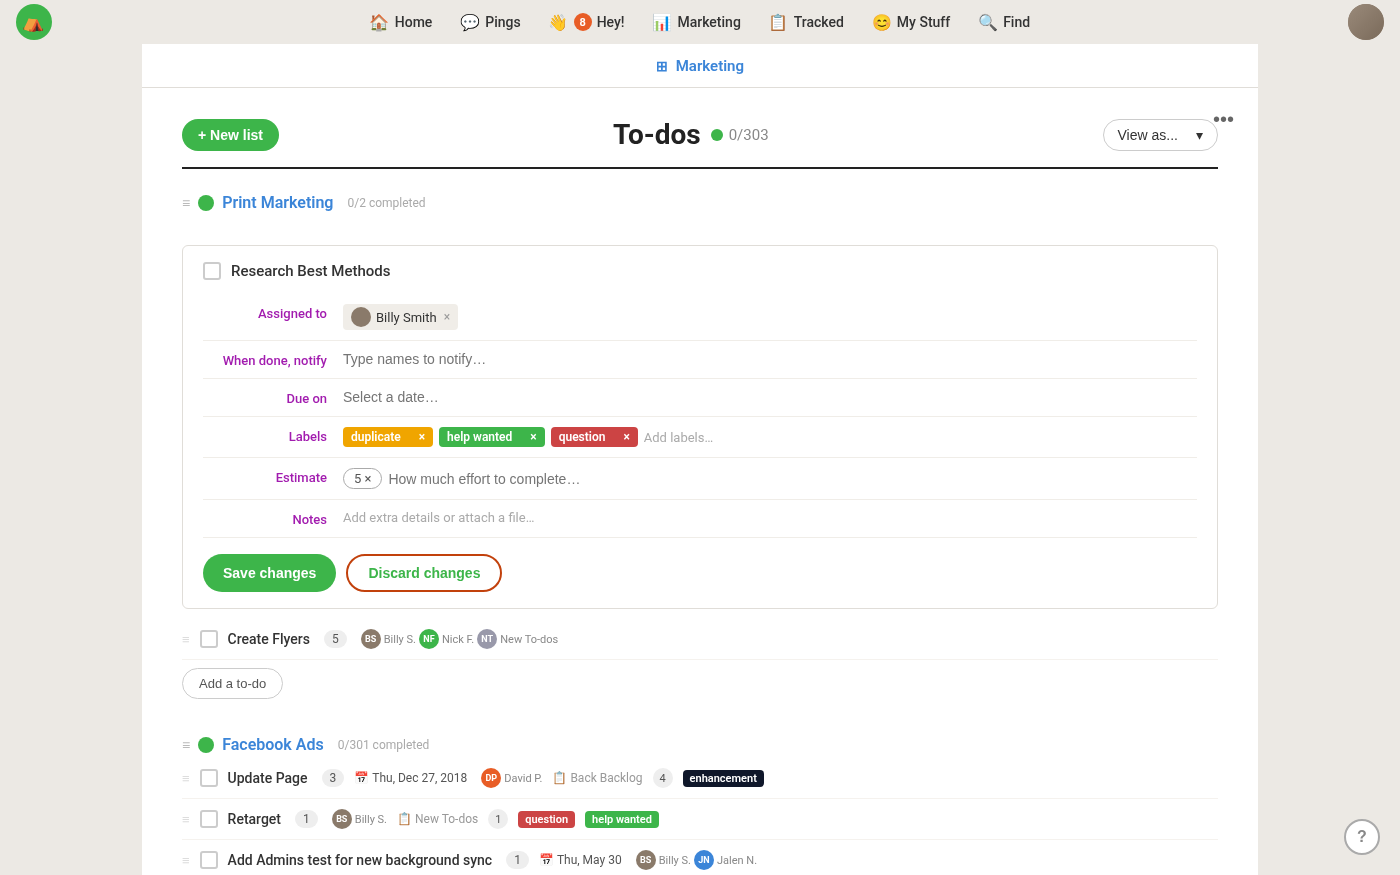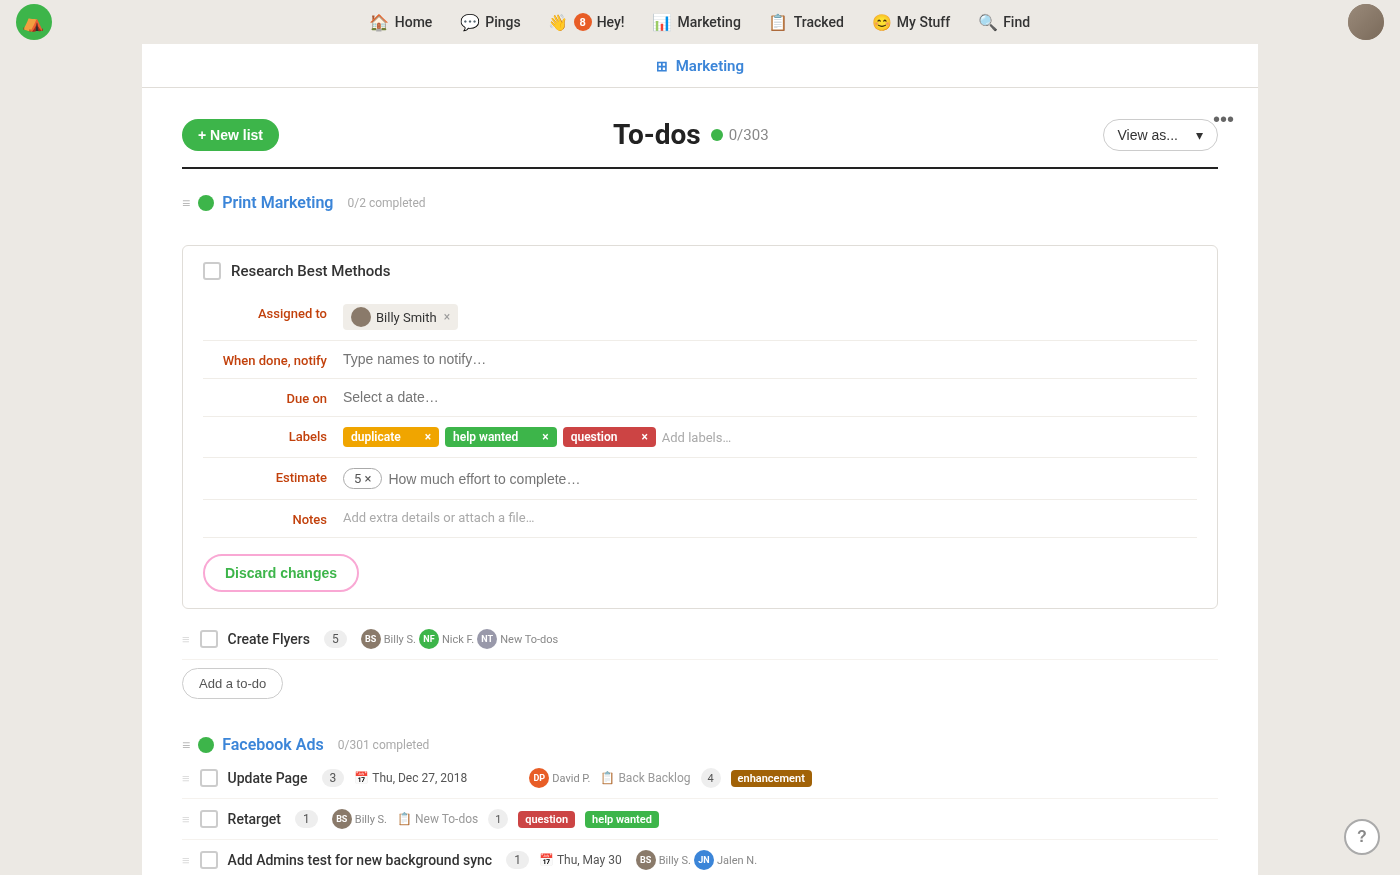--- a/index.html
+++ b/index.html
@@ -242,21 +242,21 @@
     .form-field {
       display: flex;
       align-items: flex-start;
       gap: 0;
       padding: 10px 0;
       border-bottom: 1px solid #f0ede8;
     }
     .form-field:last-of-type { border-bottom: none; }
     .field-label {
       font-size: 13px;
-      color: #c2410c;
+      color: #a21caf;
       font-weight: 500;
       min-width: 140px;
       text-align: right;
       padding-right: 16px;
       padding-top: 2px;
     }
     .field-value {
       flex: 1;
       display: flex;
       align-items: center;
@@ -296,21 +296,21 @@
 
     
     .label-tag {
       border-radius: 4px;
       padding: 3px 8px;
       font-size: 12px;
       font-weight: 600;
       color: white;
       display: flex;
       align-items: center;
-      gap: 22px;
+      gap: 16px;
     }
     .label-duplicate { background: #f0a500; }
     .label-help { background: #3db54a; }
     .label-question { background: #c44; }
     .add-labels-text { color: #aaa; font-size: 13px; cursor: pointer; }
 
     
     .estimate-tag {
       border: 1.5px solid #aaa;
       border-radius: 20px;
@@ -338,21 +338,21 @@
       border: none;
       border-radius: 20px;
       padding: 9px 20px;
       font-size: 14px;
       font-weight: 600;
       cursor: pointer;
     }
     .discard-btn {
       background: white;
       color: #3db54a;
-      border: 2px solid #f9a8d4;
+      border: 2px solid #c2410c;
       border-radius: 20px;
       padding: 9px 20px;
       font-size: 14px;
       font-weight: 600;
       cursor: pointer;
     }
 
     
     .todo-item-simple {
       display: flex;
@@ -379,21 +379,21 @@
       font-size: 9px;
       display: flex;
       align-items: center;
       justify-content: center;
       color: white;
       font-weight: bold;
     }
     .av-brown { background: #8a7a6a; }
     .av-green { background: #3db54a; }
     .av-gray { background: #9999aa; }
-    .av-orange { background: #e85d26; margin-left: 48px; }
+    .av-orange { background: #e85d26; }
     .av-blue { background: #3b85d8; }
     .todo-location { font-size: 12px; color: #999; display: flex; align-items: center; gap: 3px; }
     .todo-number-badge {
       background: #eee;
       border-radius: 50%;
       width: 20px;
       height: 20px;
       display: flex;
       align-items: center;
       justify-content: center;
@@ -414,21 +414,21 @@
     }
 
     
     .small-label {
       border-radius: 4px;
       padding: 2px 7px;
       font-size: 11px;
       font-weight: 600;
       color: white;
     }
-    .sl-enhancement { background: #a16207; }
+    .sl-enhancement { background: #0f172a; }
     .sl-question { background: #c44; }
     .sl-help { background: #3db54a; }
 
     
     .help-btn {
       position: fixed;
       bottom: 20px;
       right: 20px;
       width: 36px;
       height: 36px;
@@ -609,20 +609,21 @@
         </div>
 
         <div class="form-field">
           <span class="field-label">Notes</span>
           <div class="field-value">
             <span class="notes-placeholder">Add extra details or attach a file…</span>
           </div>
         </div>
 
         <div class="action-buttons">
+          <button class="save-btn">Save changes</button>
           <button class="discard-btn">Discard changes</button>
         </div>
       </div>
 
       
       <div class="todo-item-simple">
         <span class="todo-drag">≡</span>
         <div class="todo-checkbox"></div>
         <span class="todo-text">Create Flyers</span>
         <span class="todo-estimate-badge">5</span>

